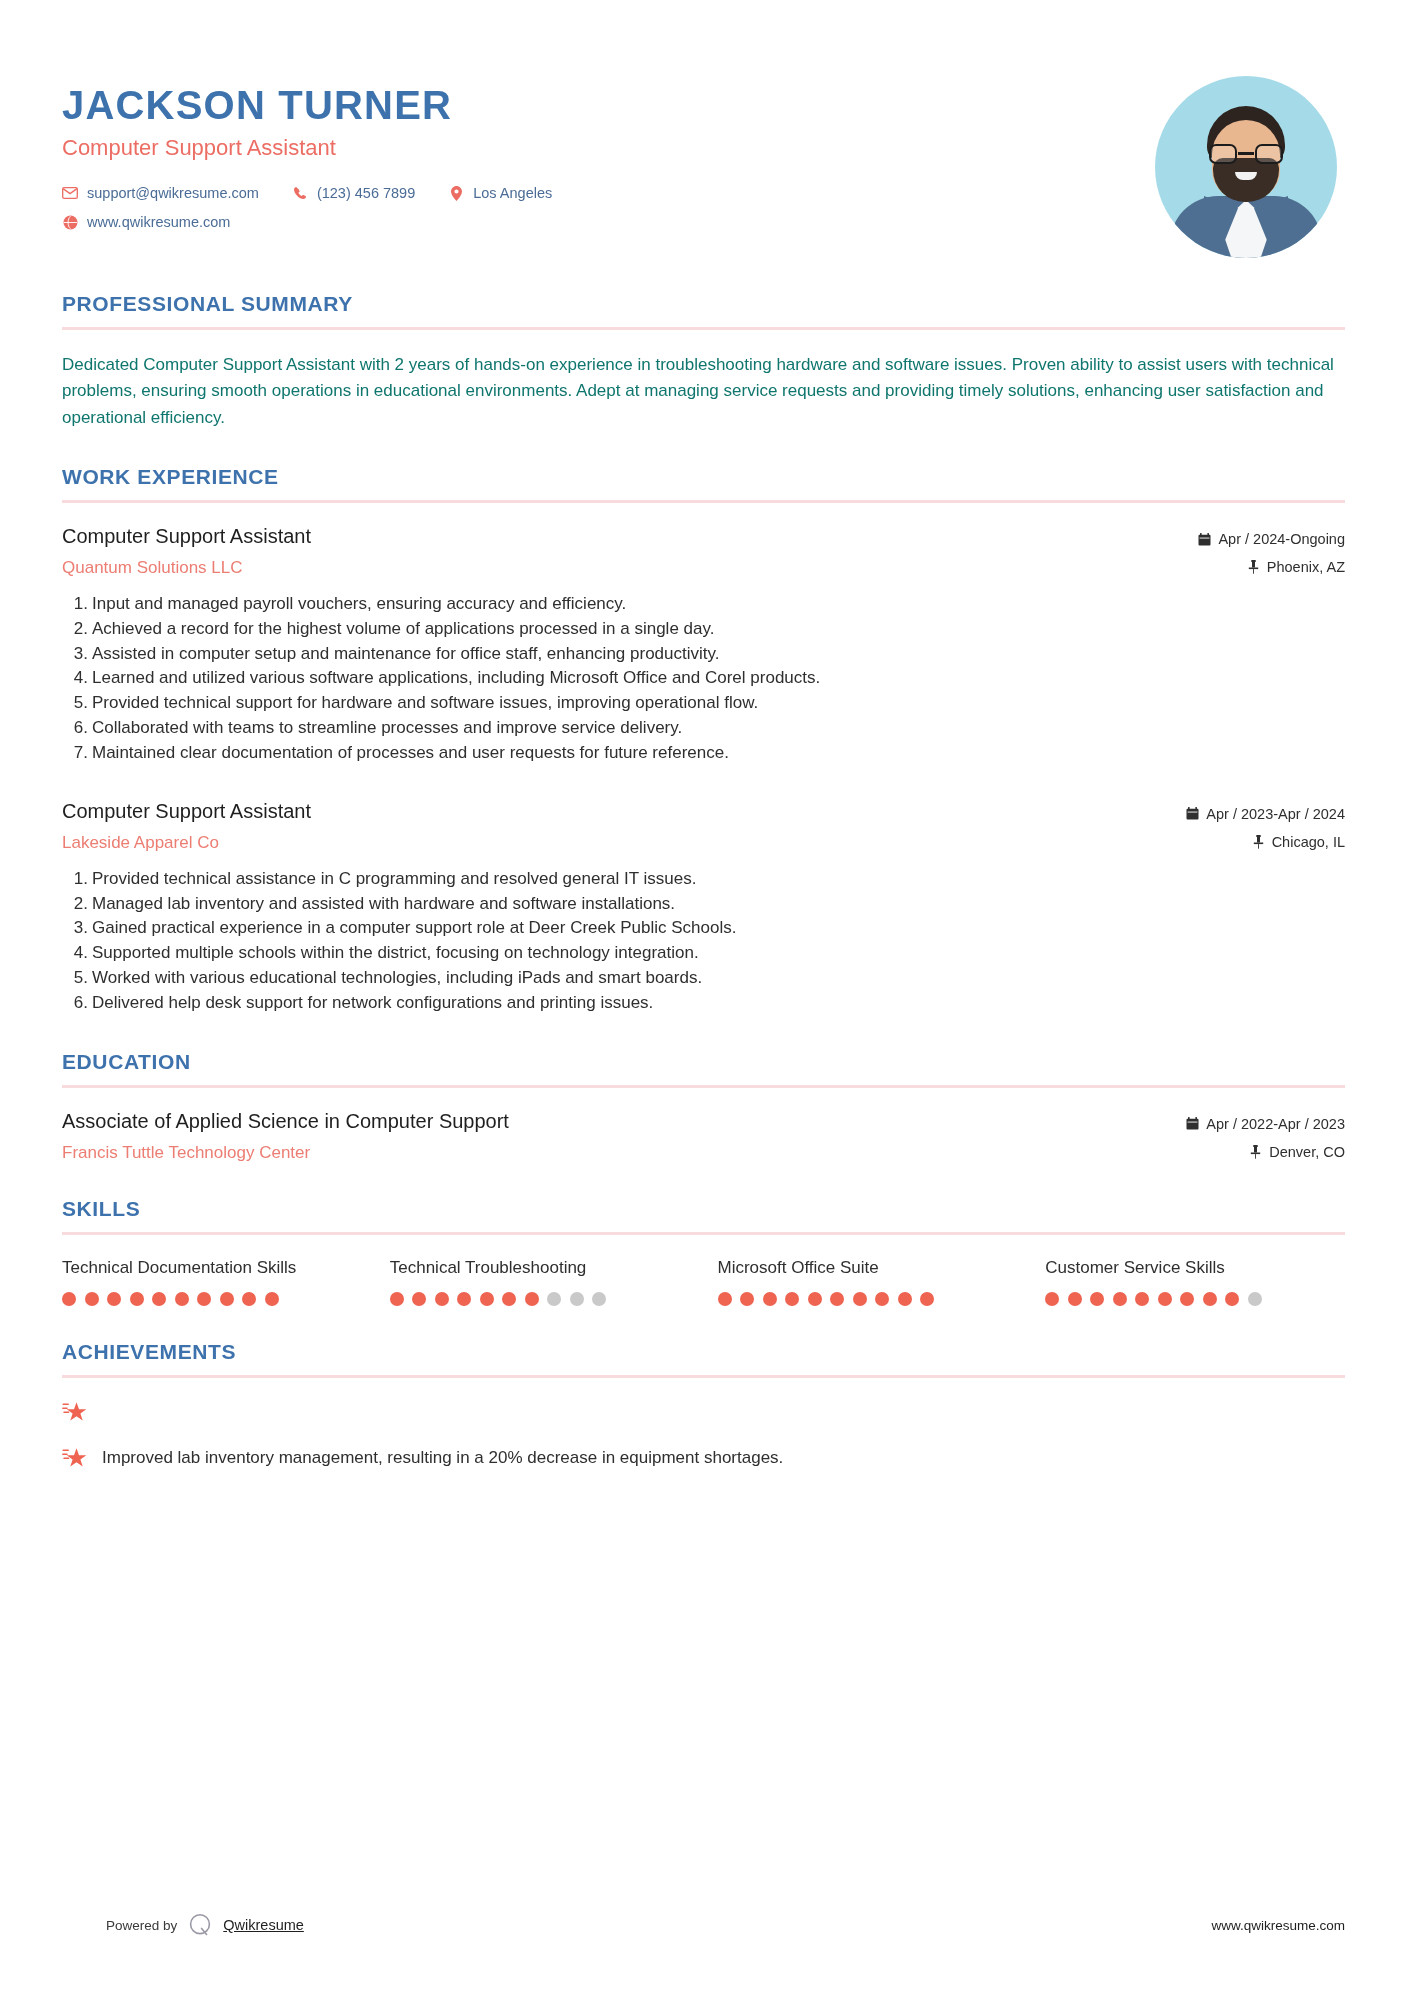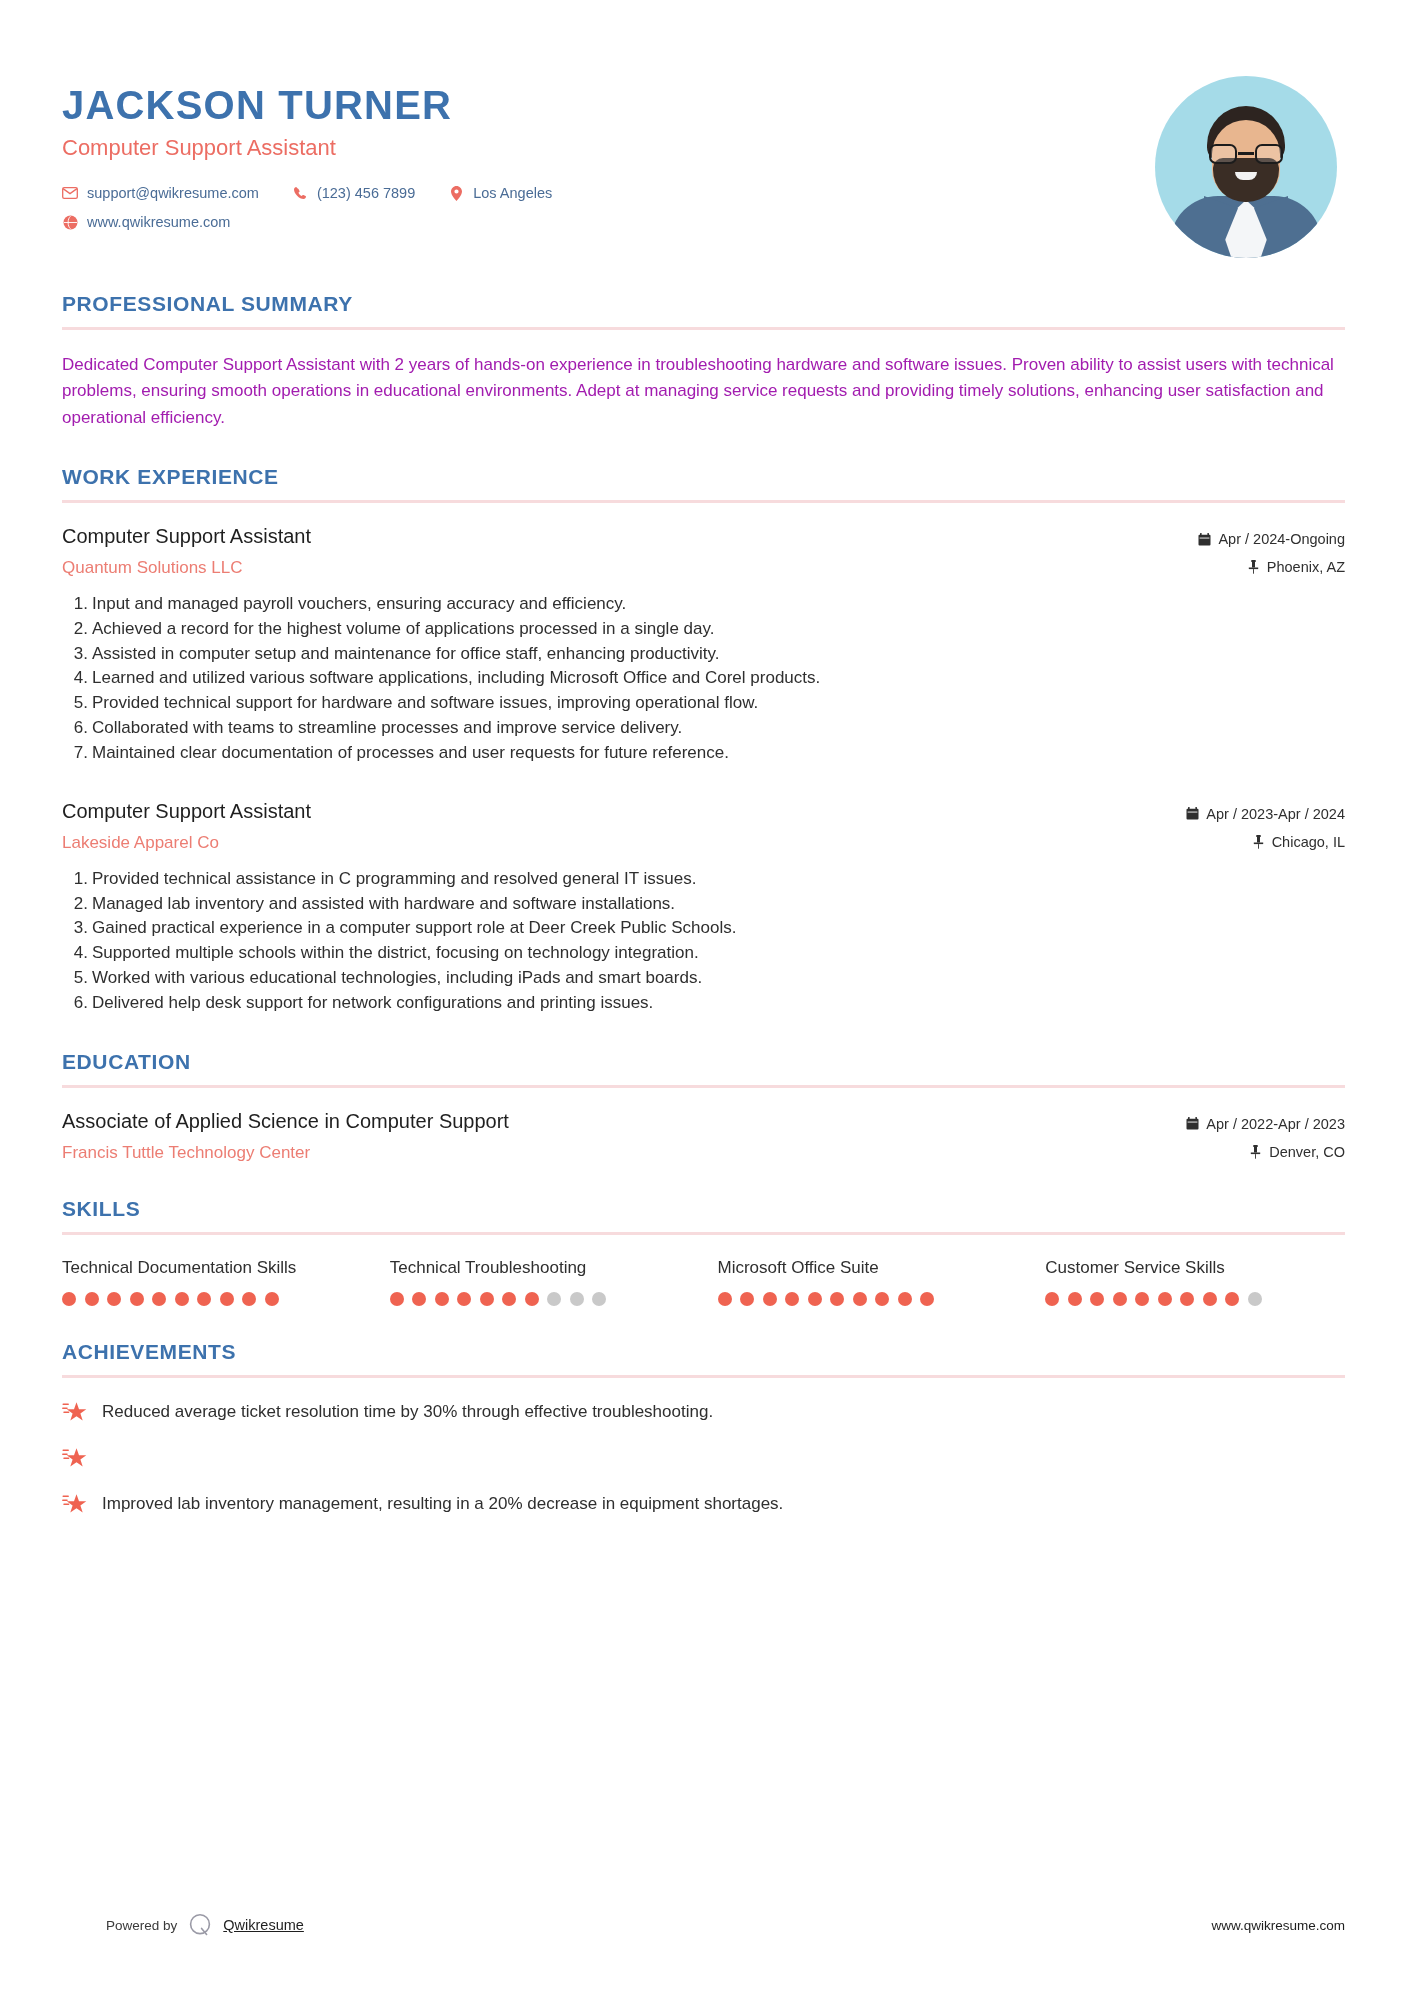--- a/index.html
+++ b/index.html
@@ -172,21 +172,21 @@
   .section-rule {
     height: 3px;
     background: #f7dbdd;
     margin-top: 11px;
   }
   .section-body { margin-top: 22px; }
 
   .summary-text {
     font-size: 17px;
     line-height: 1.55;
-    color: #a21caf;
+    color: #0f766e;
   }
 
   
   .entry { margin-bottom: 8px; }
   .entry + .entry { margin-top: 34px; }
   .entry-head {
     display: flex;
     justify-content: space-between;
     align-items: flex-start;
   }
@@ -617,31 +617,20 @@
 
       </div>
     </div>
   </div>
 
   <div class="section">
     <div class="section-title">ACHIEVEMENTS</div>
     <div class="section-rule"></div>
     <div class="section-body ach-list">
 
-      <div class="ach-item">
-        <span class="ach-icon">
-          <svg width="26" height="24" viewBox="0 0 26 24" fill="none">
-            <path d="M14.5 1.2 L17 8.2 L24.3 8.2 L18.4 12.6 L20.7 19.6 L14.5 15.3 L8.3 19.6 L10.6 12.6 L4.7 8.2 L12 8.2 Z" fill="#ef6351"></path>
-            <path d="M6.2 3.2 H1.2" stroke="#ef6351" stroke-width="1.5" stroke-linecap="round"></path>
-            <path d="M5.0 7.2 H0.8" stroke="#ef6351" stroke-width="1.5" stroke-linecap="round"></path>
-            <path d="M6.6 11.2 H2.0" stroke="#ef6351" stroke-width="1.5" stroke-linecap="round"></path>
-          </svg>
-        </span>
-        <span class="ach-text">Reduced average ticket resolution time by 30% through effective troubleshooting.</span>
-      </div>
 
       <div class="ach-item">
         <span class="ach-icon">
           <svg width="26" height="24" viewBox="0 0 26 24" fill="none">
             <path d="M14.5 1.2 L17 8.2 L24.3 8.2 L18.4 12.6 L20.7 19.6 L14.5 15.3 L8.3 19.6 L10.6 12.6 L4.7 8.2 L12 8.2 Z" fill="#ef6351"></path>
             <path d="M6.2 3.2 H1.2" stroke="#ef6351" stroke-width="1.5" stroke-linecap="round"></path>
             <path d="M5.0 7.2 H0.8" stroke="#ef6351" stroke-width="1.5" stroke-linecap="round"></path>
             <path d="M6.6 11.2 H2.0" stroke="#ef6351" stroke-width="1.5" stroke-linecap="round"></path>
           </svg>
         </span>

